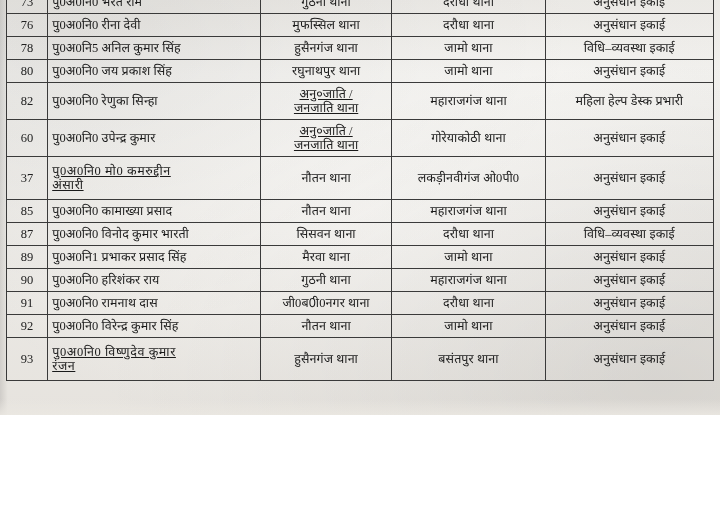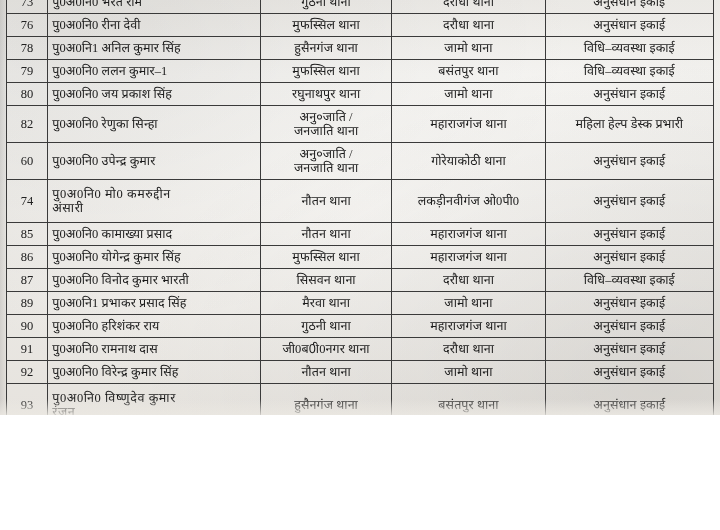--- a/index.html
+++ b/index.html
@@ -73,21 +73,21 @@
     text-align: center;
   }
   
   .ink {
     font-family: "Liberation Serif", serif;
     letter-spacing: 0.1px;
   }
   tr.r-tall td { height: 34px; }
   tr.r-vtall td { height: 40px; }
   tr.r-norm td { height: 20px; }
-  .two-line { white-space: pre-line; line-height: 1.18; }
+  .two-line { white-space: pre-line; line-height: 1.18; text-decoration: underline; }
   .spread {
     letter-spacing: 0.6px;
     margin-top: 20px;
   }
   
   .clip-top td { height: 16px; }
   .fade-edge {
     position: absolute;
     left: 0; right: 0; bottom: 0;
     height: 16px;
@@ -119,30 +119,23 @@
       </tr>
       <tr class="r-norm">
         <td class="c-sno ink">76</td>
         <td class="c-name ink">पु0अ0नि0 रीना देवी</td>
         <td class="c-ps ink">मुफस्सिल थाना</td>
         <td class="c-dist ink">दरौधा थाना</td>
         <td class="c-unit ink">अनुसंधान इकाई</td>
       </tr>
       <tr class="r-norm">
         <td class="c-sno ink">78</td>
-        <td class="c-name ink">पु0अ0नि1 अनिल कुमार सिंह</td>
+        <td class="c-name ink">पु0अ0नि5 अनिल कुमार सिंह</td>
         <td class="c-ps ink">हुसैनगंज थाना</td>
         <td class="c-dist ink">जामो थाना</td>
-        <td class="c-unit ink">विधि–व्यवस्था इकाई</td>
-      </tr>
-      <tr class="r-norm">
-        <td class="c-sno ink">79</td>
-        <td class="c-name ink">पु0अ0नि0 ललन कुमार–1</td>
-        <td class="c-ps ink">मुफस्सिल थाना</td>
-        <td class="c-dist ink">बसंतपुर थाना</td>
         <td class="c-unit ink">विधि–व्यवस्था इकाई</td>
       </tr>
       <tr class="r-norm">
         <td class="c-sno ink">80</td>
         <td class="c-name ink">पु0अ0नि0 जय प्रकाश सिंह</td>
         <td class="c-ps ink">रघुनाथपुर थाना</td>
         <td class="c-dist ink">जामो थाना</td>
         <td class="c-unit ink">अनुसंधान इकाई</td>
       </tr>
       <tr class="r-tall">
@@ -155,38 +148,31 @@
       </tr>
       <tr class="r-tall">
         <td class="c-sno ink">60</td>
         <td class="c-name ink">पु0अ0नि0 उपेन्द्र कुमार</td>
         <td class="c-ps ink two-line">अनु०जाति /
 जनजाति थाना</td>
         <td class="c-dist ink">गोरेयाकोठी थाना</td>
         <td class="c-unit ink">अनुसंधान इकाई</td>
       </tr>
       <tr class="r-vtall">
-        <td class="c-sno ink">74</td>
+        <td class="c-sno ink">37</td>
         <td class="c-name ink two-line spread">पु0अ0नि0   मो0   कमरुद्दीन
 अंसारी</td>
         <td class="c-ps ink">नौतन थाना</td>
         <td class="c-dist ink">लकड़ीनवीगंज ओ0पी0</td>
         <td class="c-unit ink">अनुसंधान इकाई</td>
       </tr>
       <tr class="r-norm">
         <td class="c-sno ink">85</td>
         <td class="c-name ink">पु0अ0नि0 कामाख्या प्रसाद</td>
         <td class="c-ps ink">नौतन थाना</td>
-        <td class="c-dist ink">महाराजगंज थाना</td>
-        <td class="c-unit ink">अनुसंधान इकाई</td>
-      </tr>
-      <tr class="r-norm">
-        <td class="c-sno ink">86</td>
-        <td class="c-name ink">पु0अ0नि0 योगेन्द्र कुमार सिंह</td>
-        <td class="c-ps ink">मुफस्सिल थाना</td>
         <td class="c-dist ink">महाराजगंज थाना</td>
         <td class="c-unit ink">अनुसंधान इकाई</td>
       </tr>
       <tr class="r-norm">
         <td class="c-sno ink">87</td>
         <td class="c-name ink">पु0अ0नि0 विनोद कुमार भारती</td>
         <td class="c-ps ink">सिसवन थाना</td>
         <td class="c-dist ink">दरौधा थाना</td>
         <td class="c-unit ink">विधि–व्यवस्था इकाई</td>
       </tr>

